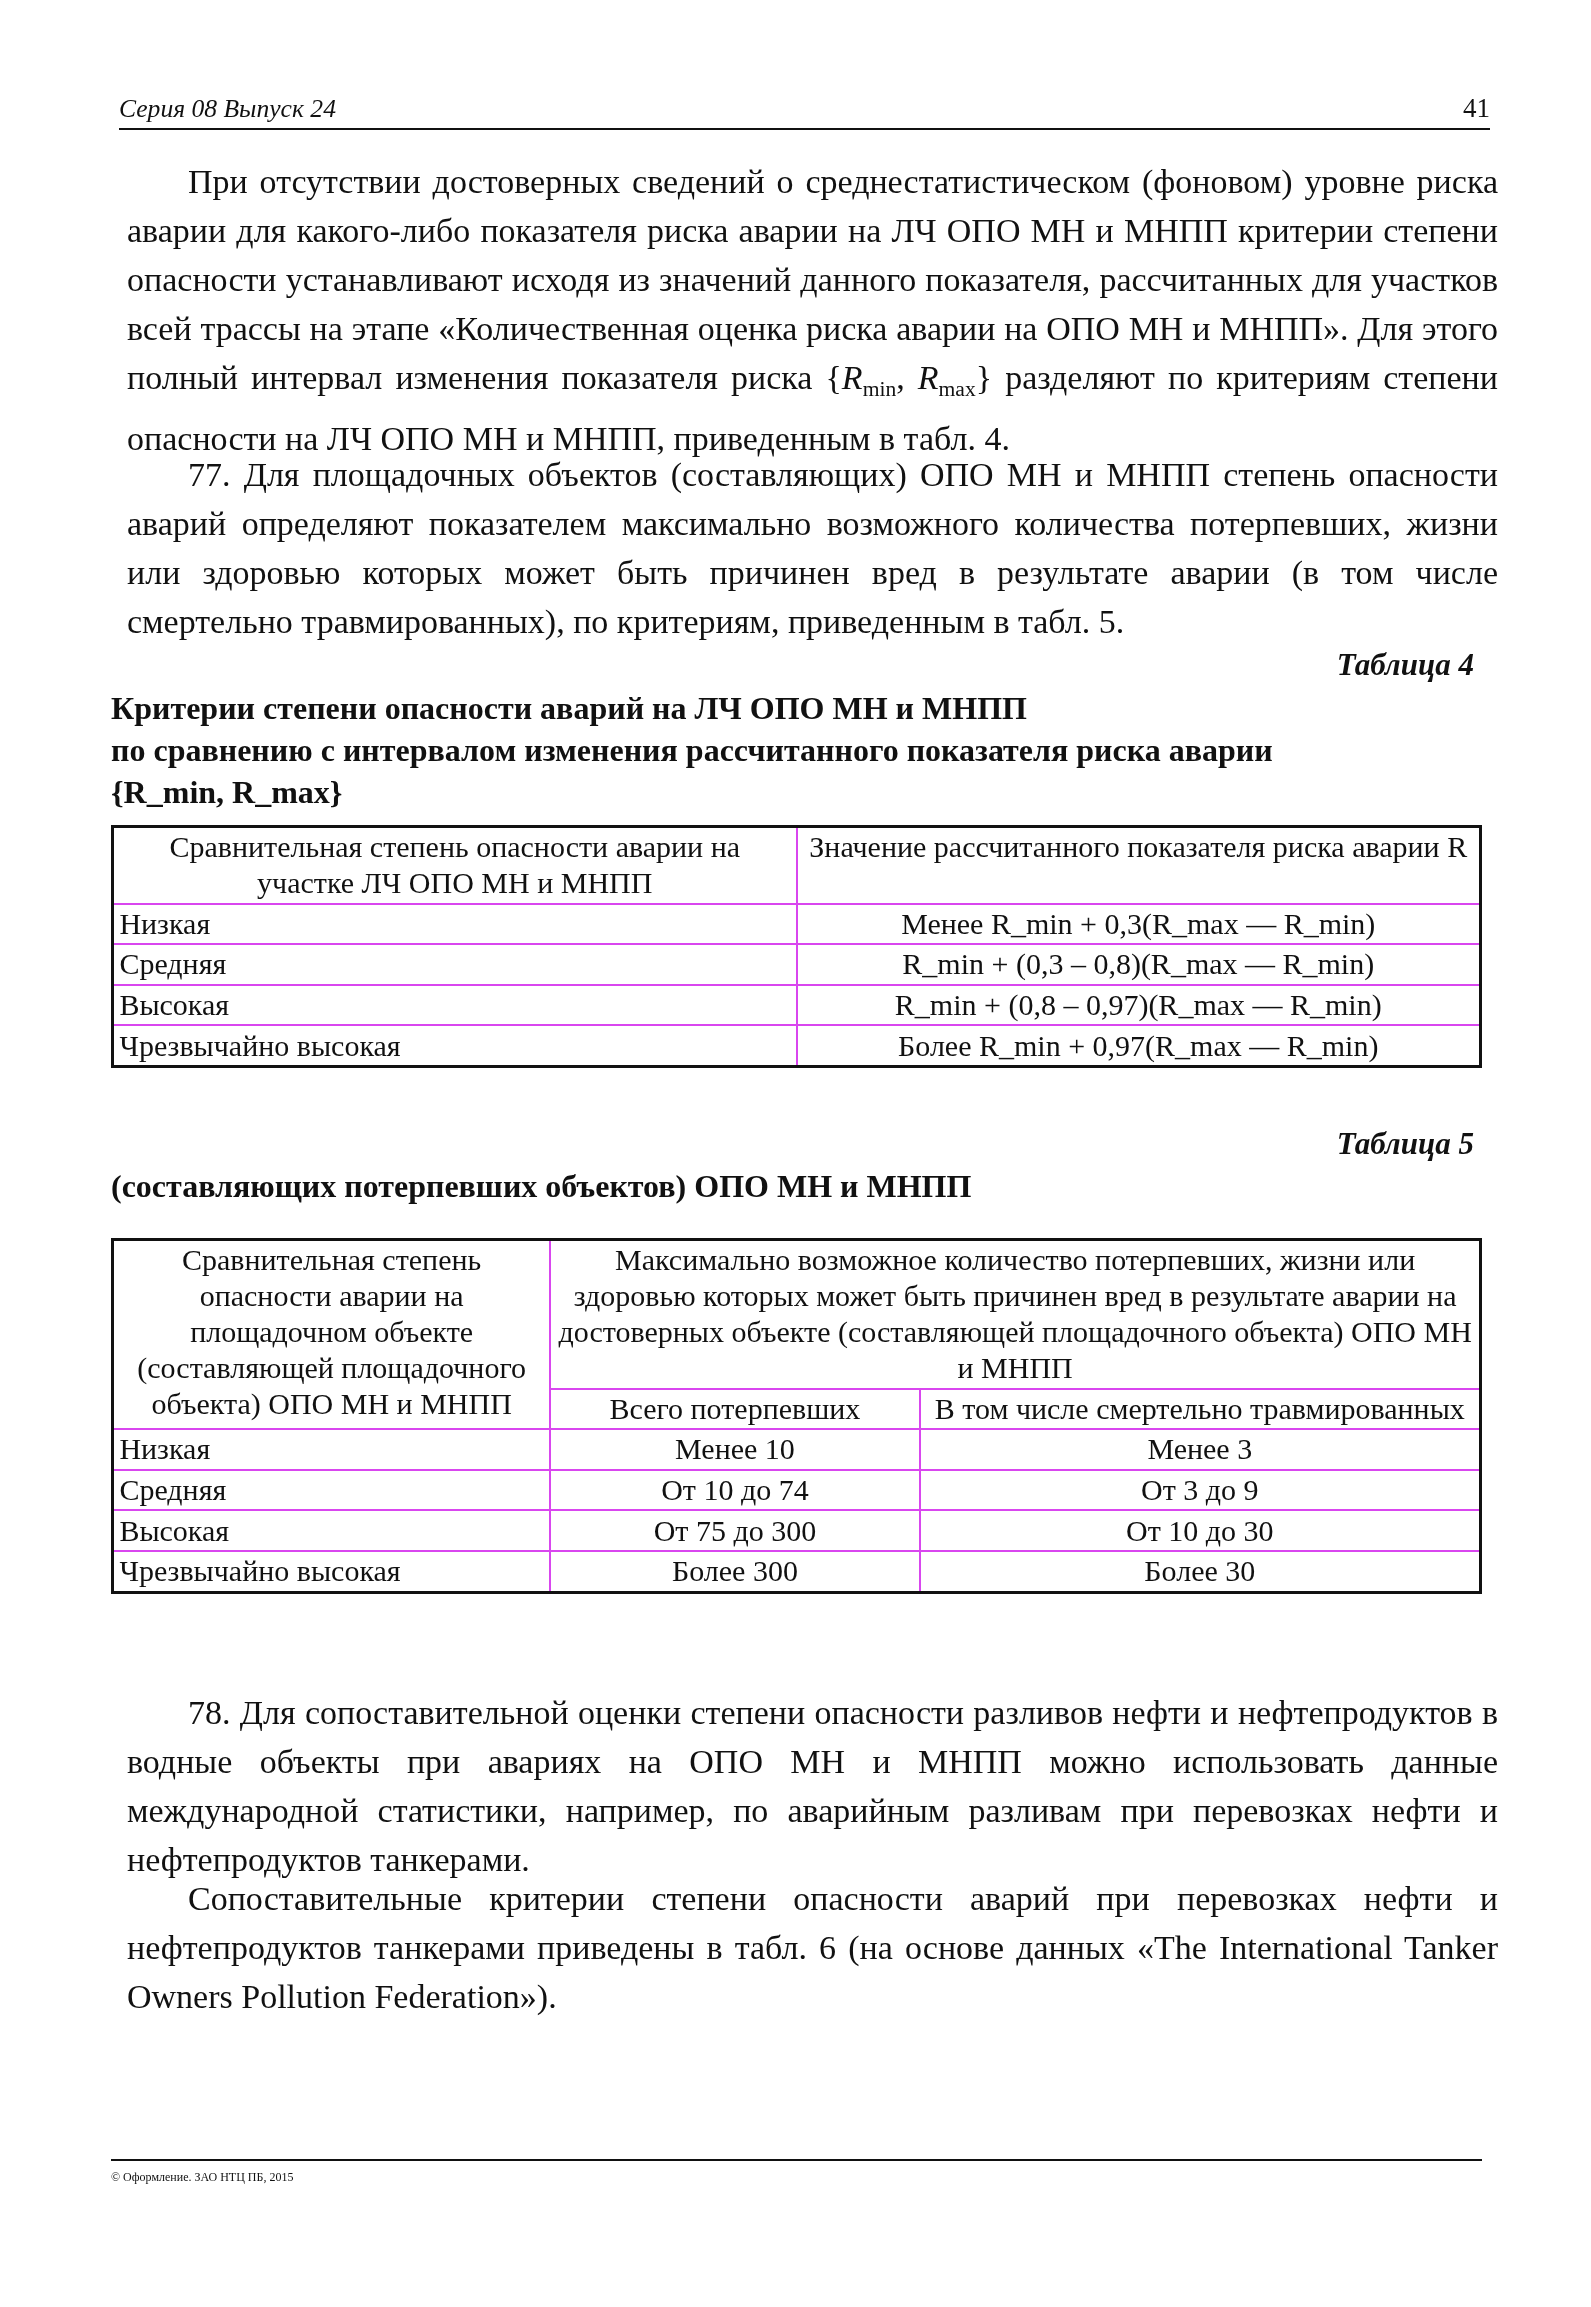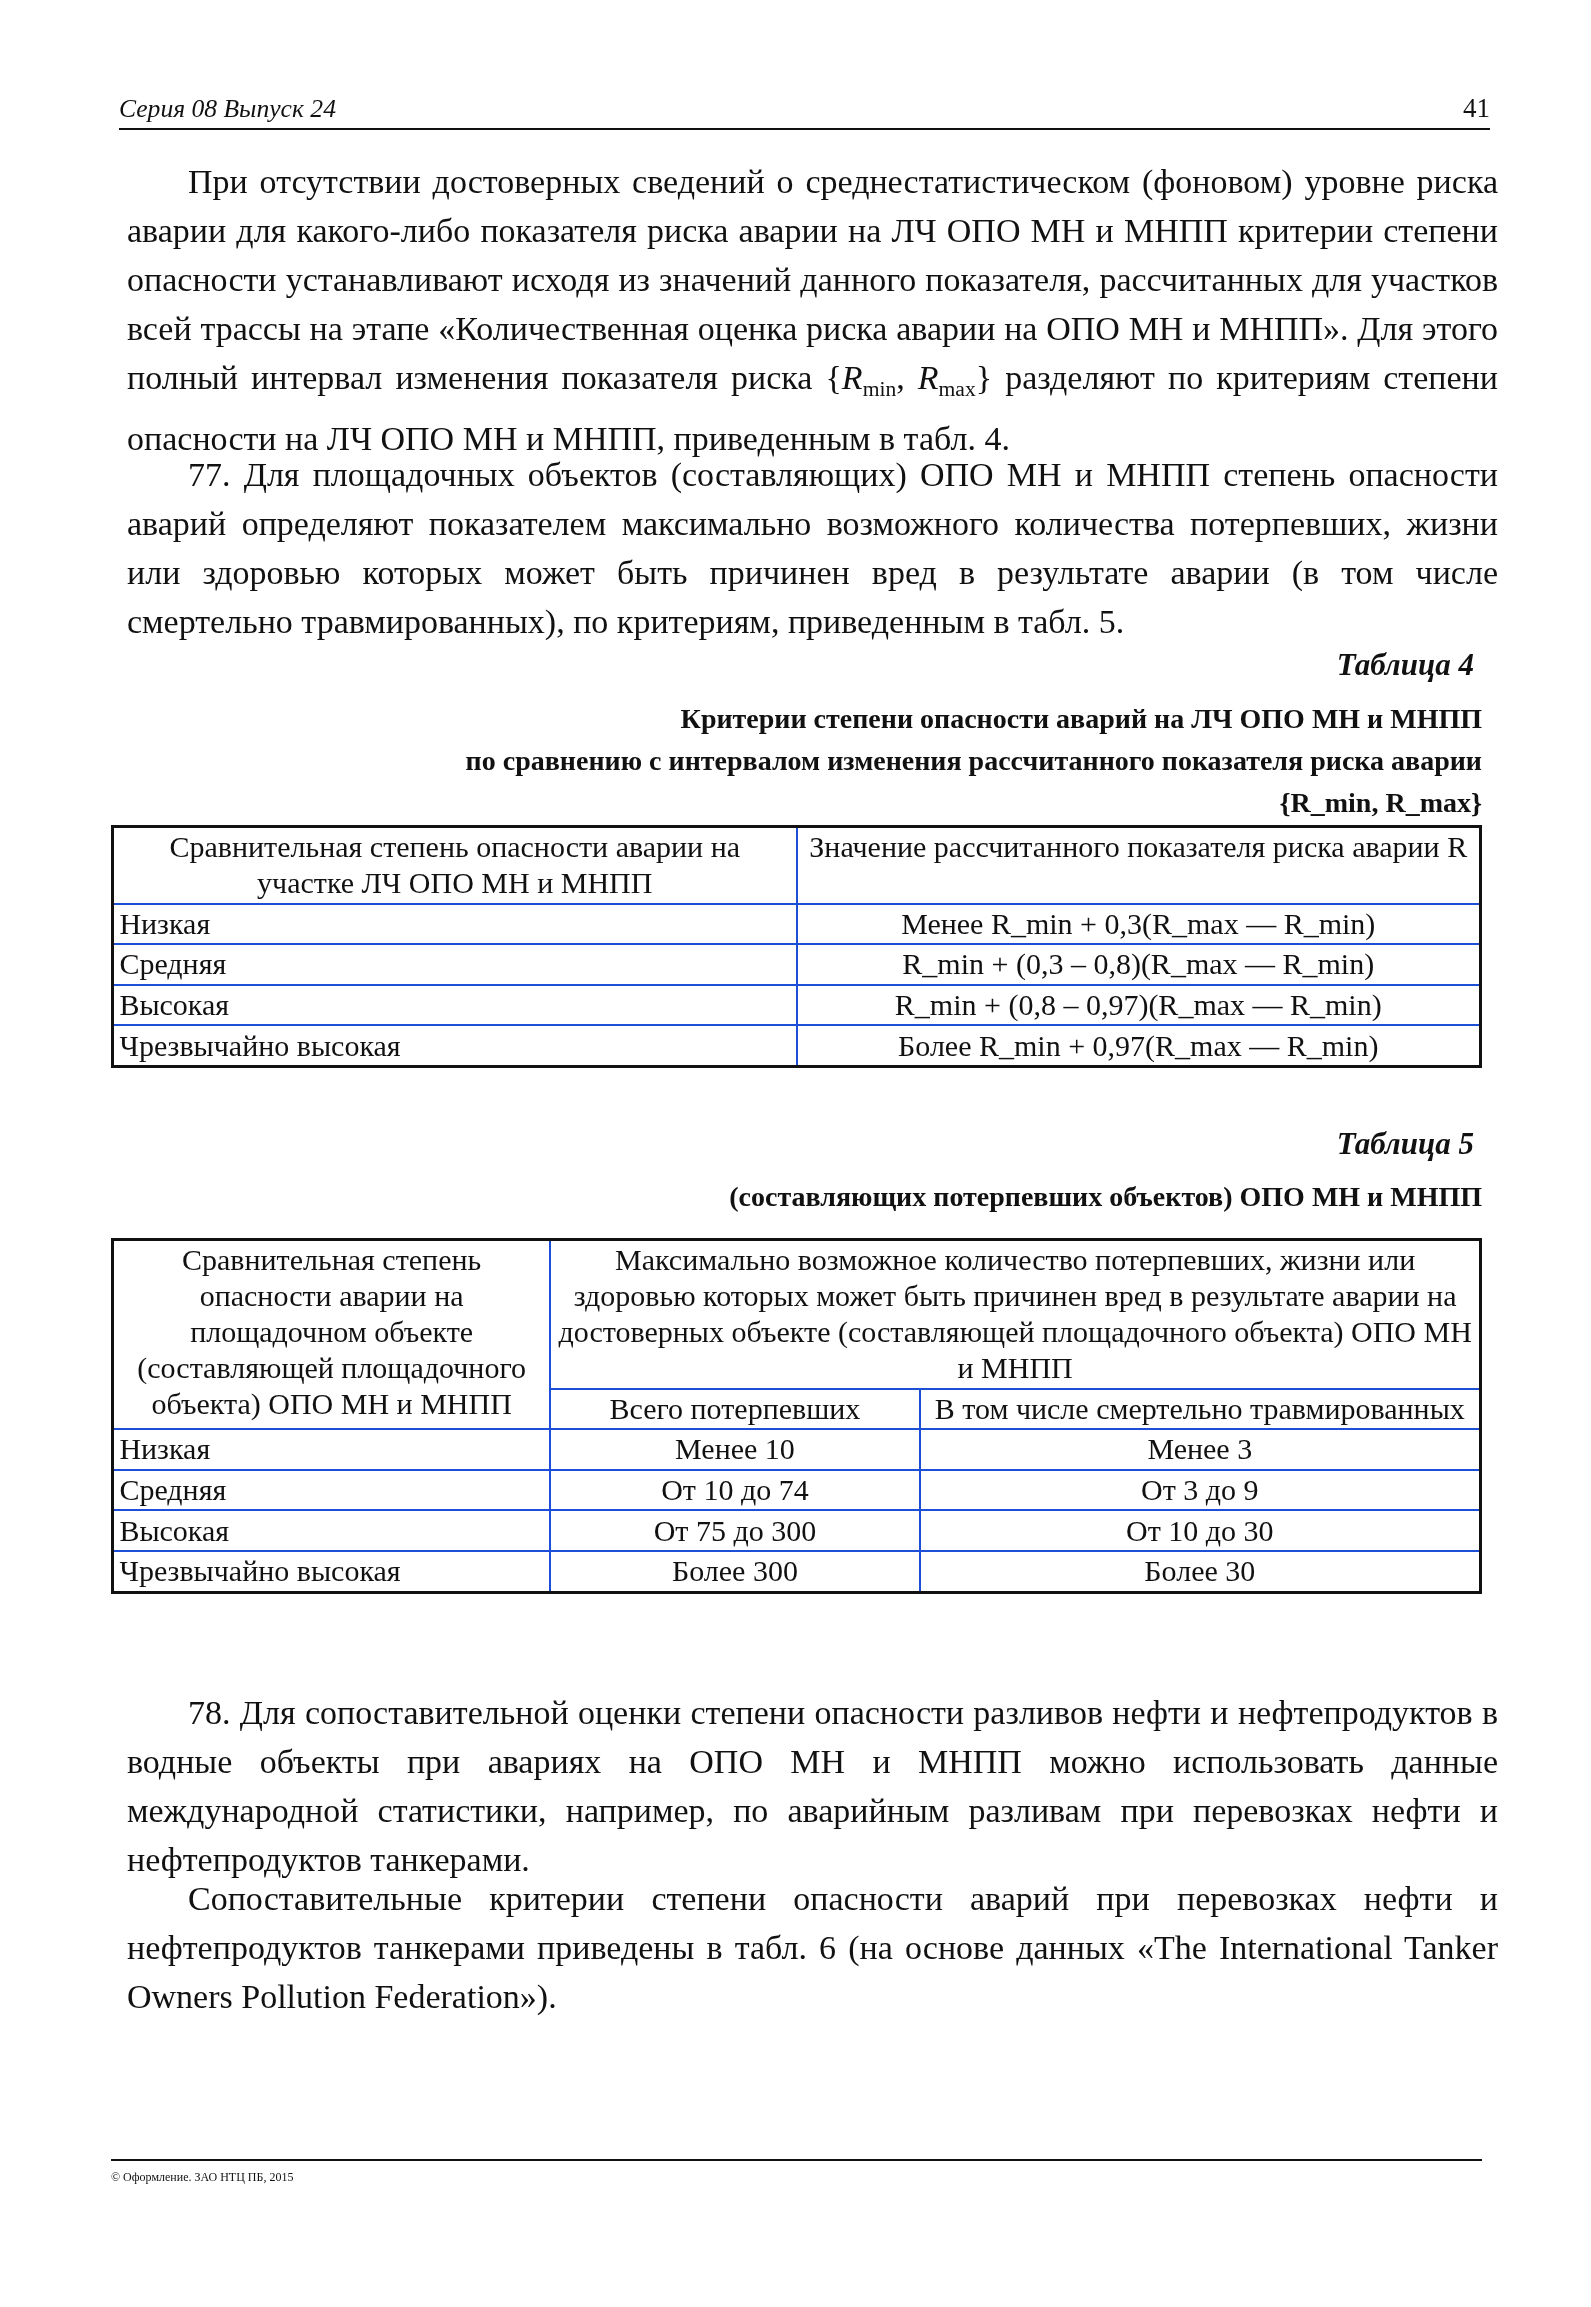--- a/index.html
+++ b/index.html
@@ -8,24 +8,24 @@
   .page { position: absolute; left: 111px; top: 0; width: 1371px; }
   .running-head { position: absolute; top: 93px; left: 0; width: 1371px; height: 35px;
                   border-bottom: 2.7px solid #111; font-style: italic; font-size: 25.6px; margin-left: 8px; }
   .running-head .series { position: absolute; left: 0; bottom: 4px; }
   .running-head .pageno { position: absolute; right: 0; bottom: 4px; font-style: normal; font-size: 27px; }
   .para { position: absolute; left: 2px; width: 1371px; font-size: 34px; line-height: 49px;
           text-align: justify; text-indent: 61px; margin: 14px; }
   .sub { font-size: 21.6px; vertical-align: -6.7px; }
   .it { font-style: italic; }
   .tlabel { position: absolute; right: 8px; font-style: italic; font-weight: bold; font-size: 31px; }
-  .ttitle { position: absolute; left: 0; width: 1371px; text-align: right; font-weight: bold;
-            font-size: 28px; line-height: 42px; margin-top: 11px; }
+  .ttitle { position: absolute; left: 0; width: 1371px; text-align: left; font-weight: bold;
+            font-size: 32px; line-height: 42px; }
   table { position: absolute; left: 0; width: 1371px; border-collapse: collapse; font-size: 30px; }
-  td, th { border: 2px solid #1d4ed8; padding: 1.3px 5.4px; font-weight: normal; line-height: 36px; vertical-align: top; }
+  td, th { border: 2px solid #d946ef; padding: 1.3px 5.4px; font-weight: normal; line-height: 36px; vertical-align: top; }
   table.t4 { border: 3.4px solid #111; }
   .c { text-align: center; }
   .footer-rule { position: absolute; top: 2159px; left: 0; width: 1371px; border-top: 2.7px solid #111; }
   .footer-note { position: absolute; top: 2170px; left: 0; font-size: 12px; font-family: Liberation Serif, serif; }
 </style>
 </head>
 <body>
 
 <div class="page">
 

